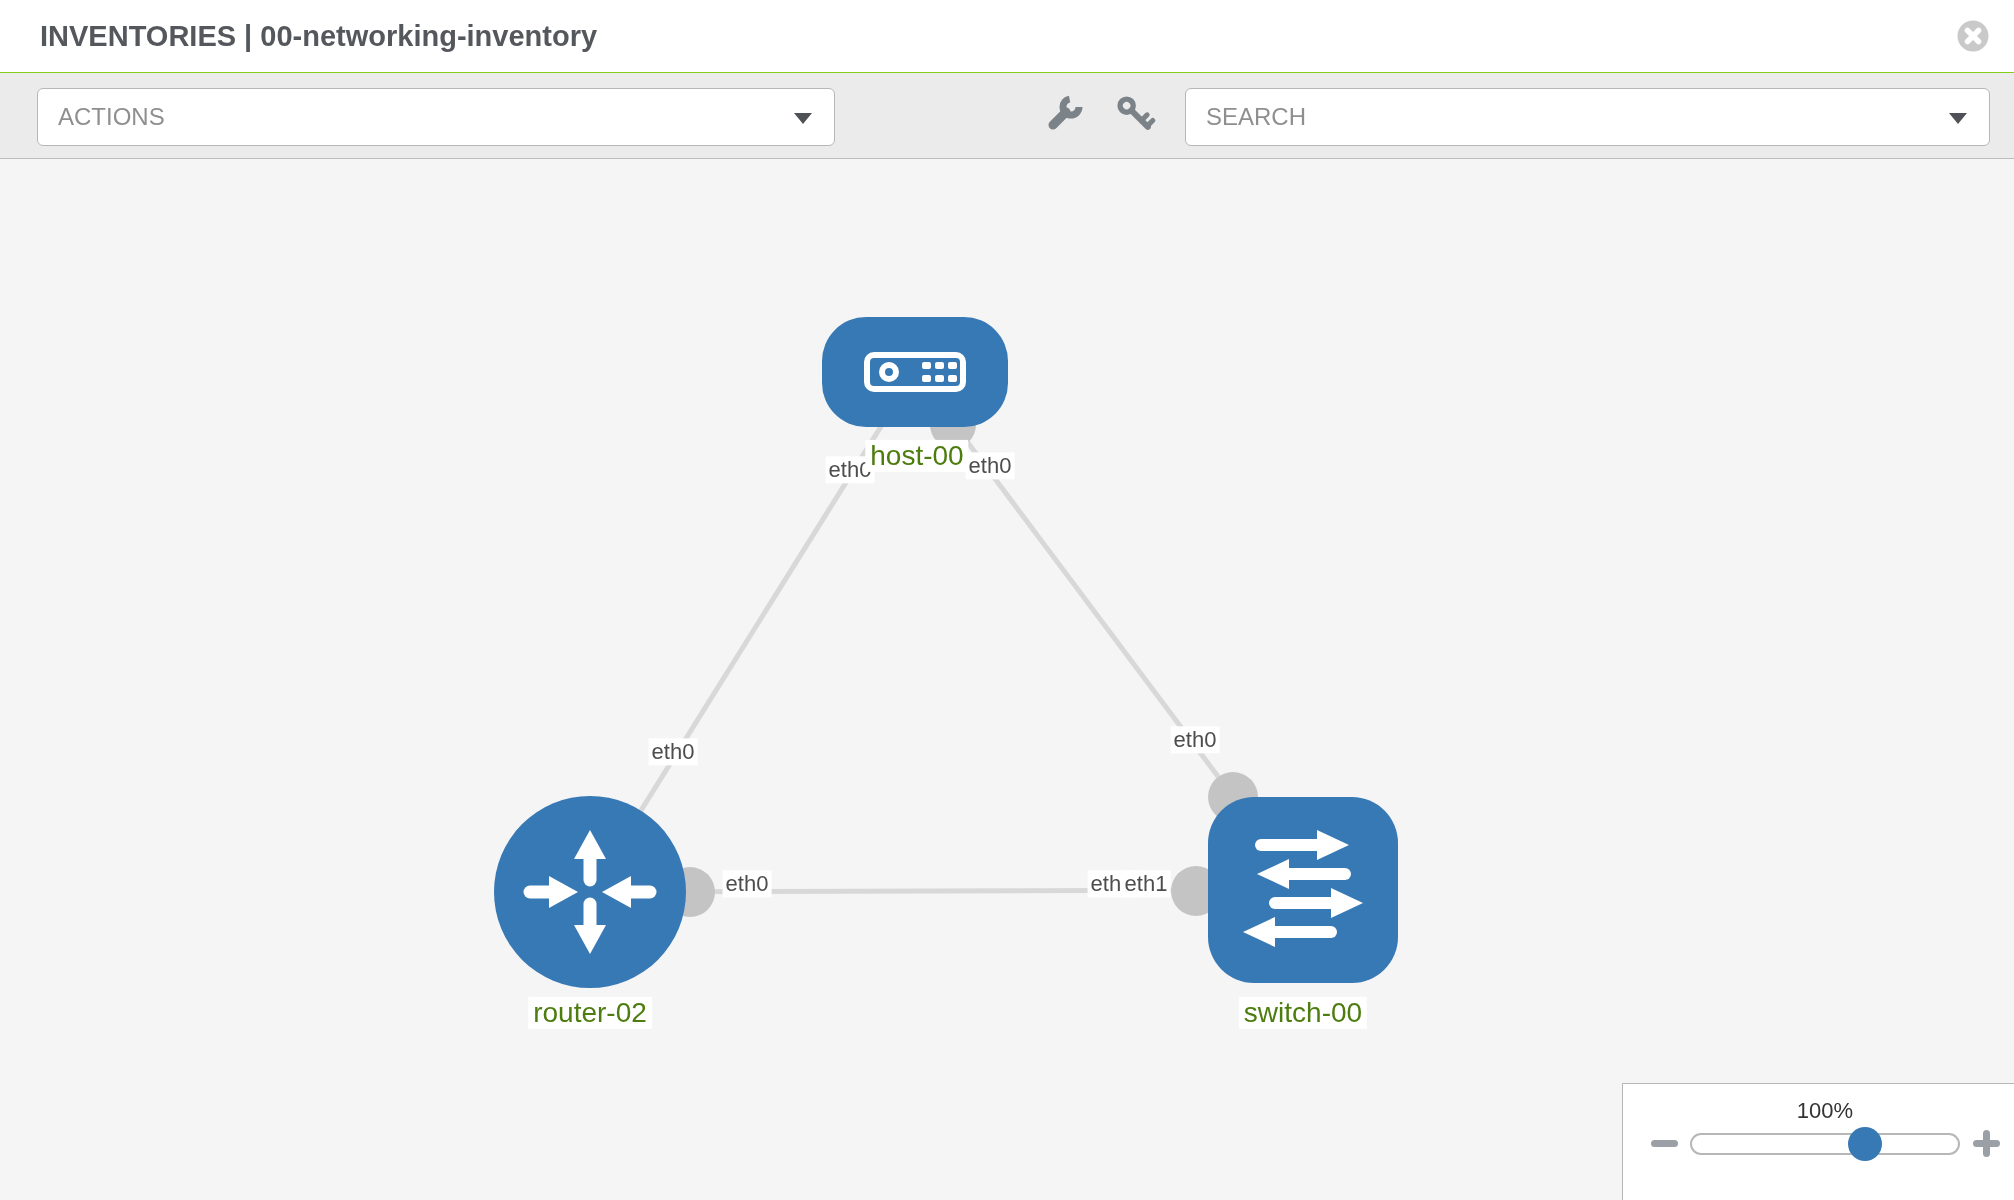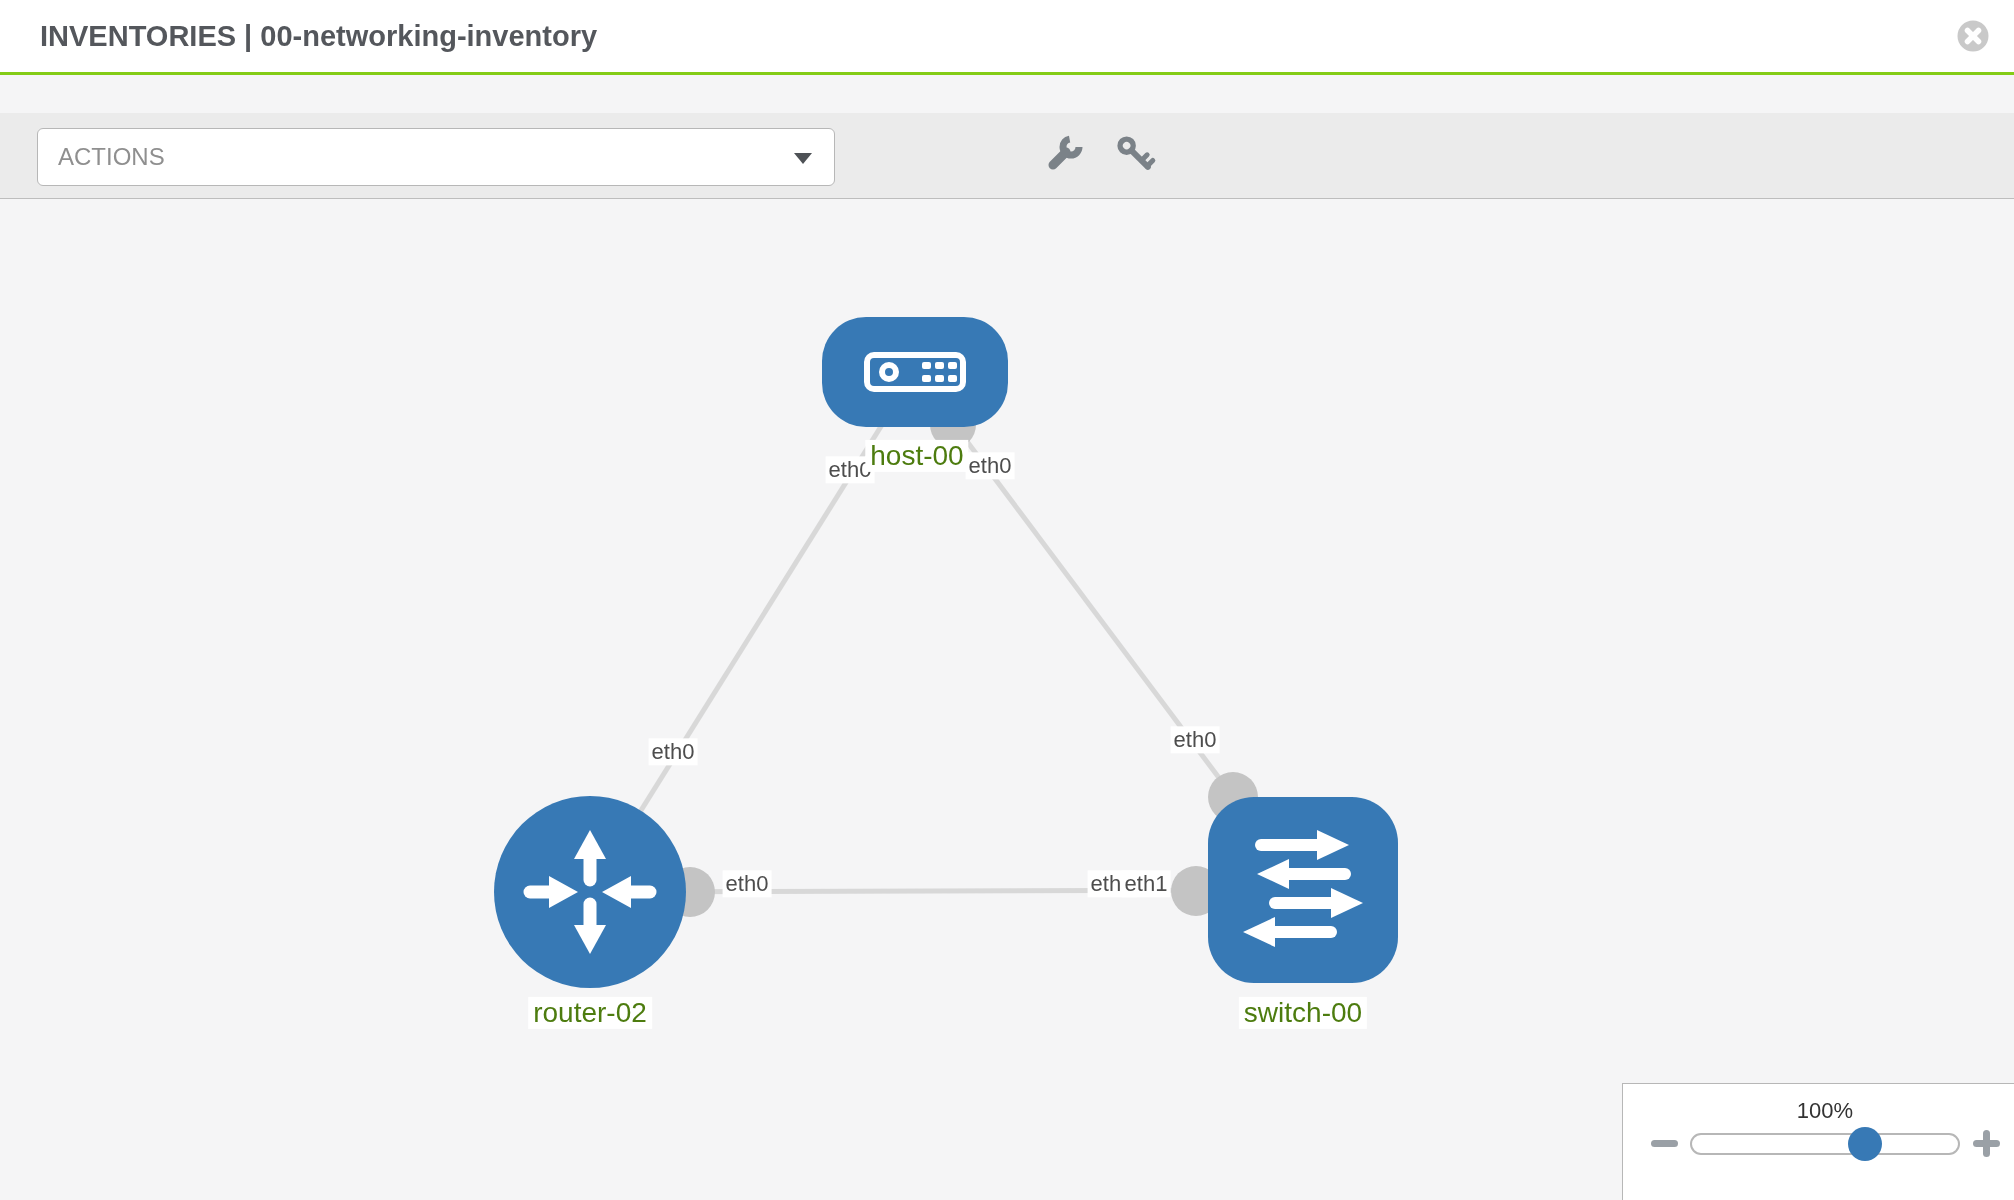--- a/index.html
+++ b/index.html
@@ -6,33 +6,33 @@
   body{
     position:relative;
     width:2014px;height:1200px;
     overflow:hidden;
     background:#f5f5f6;
     font-family:"Liberation Sans", sans-serif;
   }
   
   .header{
     position:absolute;left:0;top:0;width:2014px;height:72px;
-    background:#ffffff;border-bottom:3px solid #84cc16;z-index:10;
+    background:#ffffff;border-bottom:1px solid #84cc16;z-index:10;
   }
   .title{
     position:absolute;left:40px;top:0;height:72px;line-height:72px;
     font-size:29px;font-weight:bold;color:#54575c;white-space:nowrap;
   }
   .close-btn{
     position:absolute;right:24px;top:19px;width:34px;height:34px;cursor:pointer;
   }
   
   .toolbar{
     position:absolute;left:0;top:73px;width:2014px;height:85px;
-    background:#ebebeb;border-bottom:1px solid #bdbdbd;z-index:10;margin-top:40px;
+    background:#ebebeb;border-bottom:1px solid #bdbdbd;z-index:10;
   }
   .select-box{
     position:absolute;top:15px;height:58px;
     background:#ffffff;border:1px solid #b7b7b7;border-radius:6px;
     box-sizing:border-box;cursor:pointer;
   }
   .select-box .sel-label{
     position:absolute;left:20px;top:0;height:56px;line-height:56px;
     font-size:24px;color:#8f8f8f;white-space:nowrap;
   }
@@ -183,20 +183,24 @@
 
   <svg class="tool-btn key-btn" width="46" height="46" viewBox="0 0 46 46">
     <g stroke="#7b8288" fill="none" transform="translate(21,19) rotate(-45)">
       <circle cx="0" cy="-9" r="6.5" stroke-width="5.5"></circle>
       <line x1="0" y1="-2" x2="0" y2="21" stroke-width="6" stroke-linecap="round"></line>
       <line x1="0" y1="12" x2="8" y2="12" stroke-width="5" stroke-linecap="round"></line>
       <line x1="0" y1="20" x2="8" y2="20" stroke-width="5" stroke-linecap="round"></line>
     </g>
   </svg>
 
+  <div class="select-box search-box">
+    <div class="sel-label">SEARCH</div>
+    <div class="caret"></div>
+  </div>
 
 </div>
 
 <div class="zoom-panel">
   <div class="zoom-value">100%</div>
   <div class="zoom-bar zoom-minus"></div>
   <div class="zoom-track"></div>
   <div class="zoom-thumb"></div>
   <div class="zoom-bar zoom-plus-h"></div>
   <div class="zoom-bar zoom-plus-v"></div>

